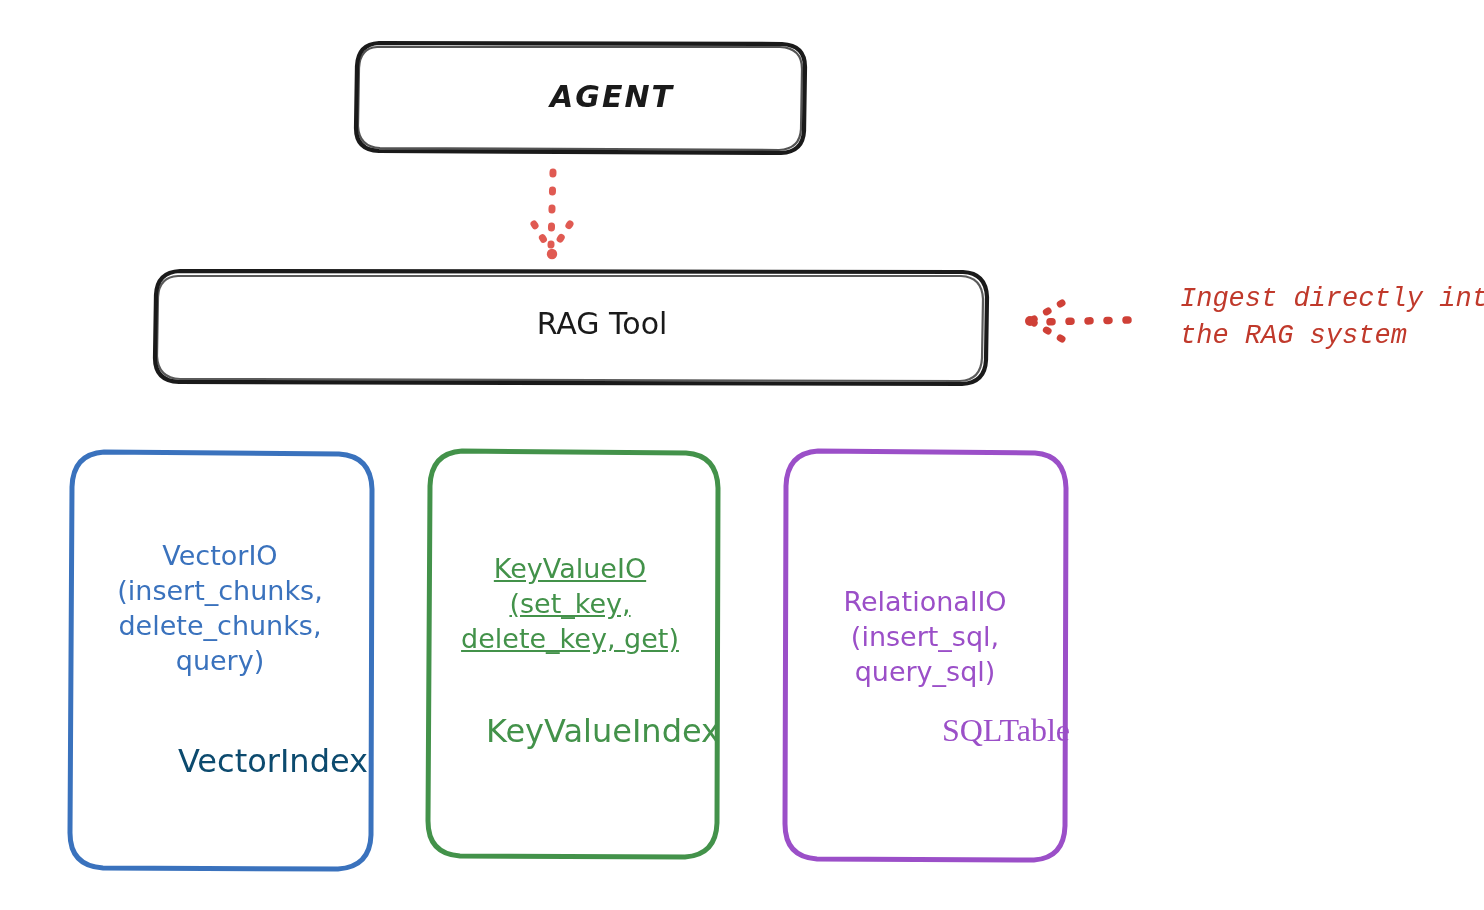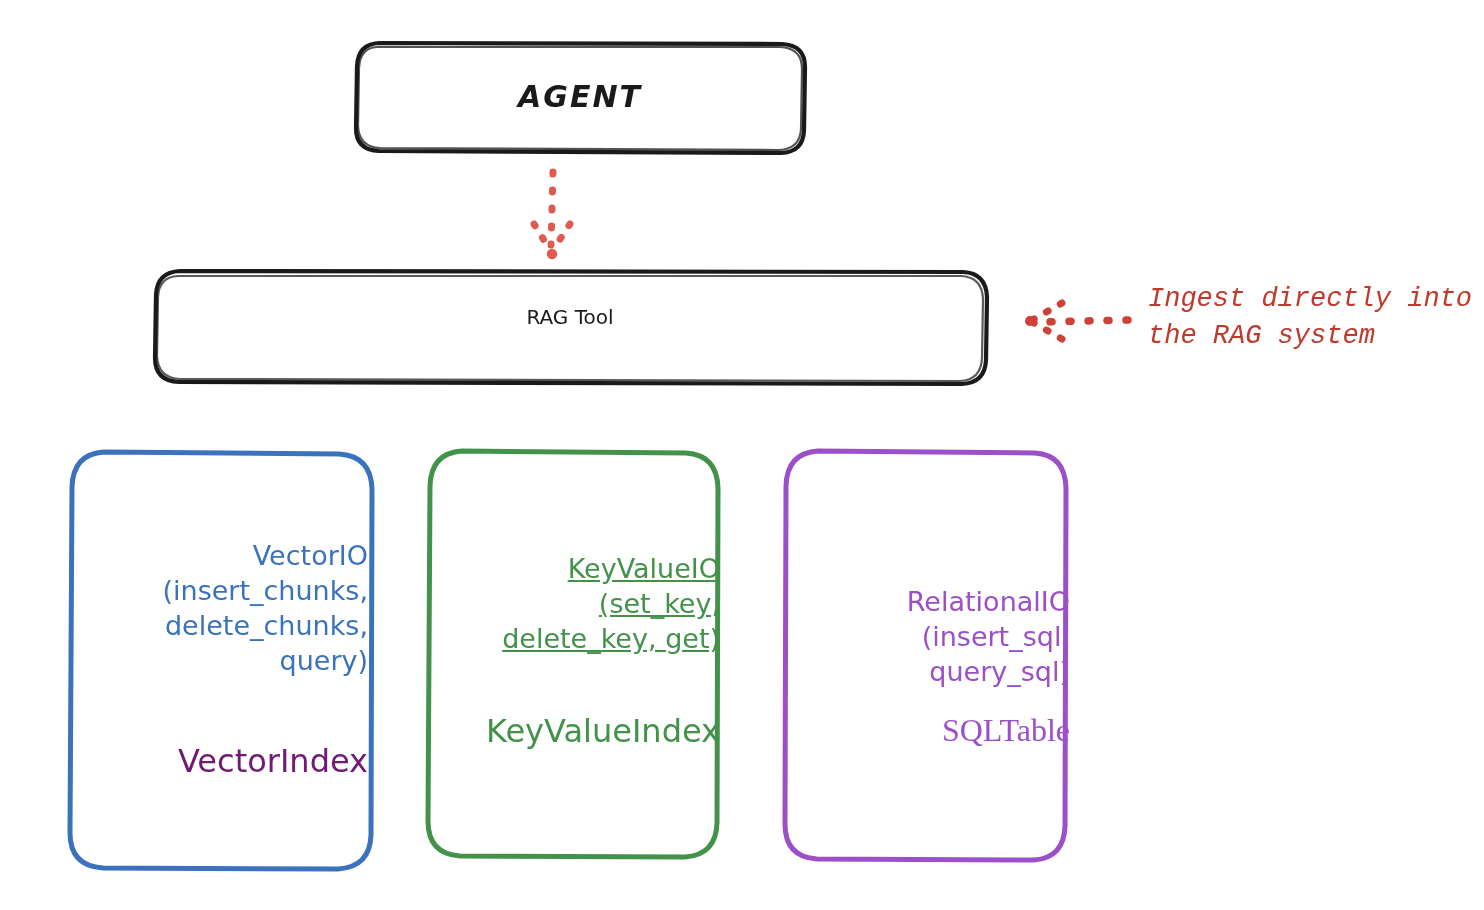--- a/index.html
+++ b/index.html
@@ -19,67 +19,68 @@
     left: 0; top: 0;
     width: 1484px;
     height: 910px;
   }
   .node-label {
     position: absolute;
     text-align: center;
     white-space: pre;
     line-height: 1.26;
     pointer-events: none;
+    padding-left: 32px;
   }
   
   #agent-label {
     left: 355px; top: 78px;
     width: 450px;
     font-size: 30px;
     font-style: italic;
     font-weight: 700;
     letter-spacing: 2px;
     color: #1a1a1a;
     font-family: "DejaVu Sans", sans-serif;
   }
   
   #ragtool-label {
     left: 155px; top: 305px;
     width: 830px;
-    font-size: 20px;
+    font-size: 30px;
     color: #1a1a1a;
     font-family: "DejaVu Sans", sans-serif;
   }
   
   #annotation-label {
     left: 1148px; top: 281px;
     width: 330px;
     text-align: left;
     font-size: 27px;
     font-style: italic;
     line-height: 1.38;
     color: #c0392b;
     font-family: Liberation Mono, monospace;
   }
   .store-api {
     position: absolute;
-    text-align: right;
+    text-align: center;
     line-height: 1.3;
     font-size: 27px;
     white-space: pre-line;
     font-family: "DejaVu Sans", sans-serif;
   }
   .store-index {
     position: absolute;
     text-align: right;
     font-size: 32px;
     font-family: "DejaVu Sans", sans-serif;
   }
   #vector-api   { left: 72px;  top: 538px; width: 296px; color: #3a72bd; }
-  #vector-index { left: 72px;  top: 742px; width: 296px; color: #701a75; }
+  #vector-index { left: 72px;  top: 742px; width: 296px; color: #0c4a6e; }
   #kv-api       { left: 420px; top: 551px; width: 300px; color: #43924a; text-decoration: underline; }
   #kv-index     { left: 420px; top: 712px; width: 300px; color: #43924a; }
   #rel-api      { left: 780px; top: 551px; width: 290px; color: #9b4fc8; margin-top: 33px; }
   #rel-index    { left: 780px; top: 712px; width: 290px; color: #9b4fc8; font-family: Liberation Serif, serif; }
 </style>
 </head>
 <body>
 
 <svg id="canvas" viewBox="0 0 1484 910" xmlns="http://www.w3.org/2000/svg">
 

